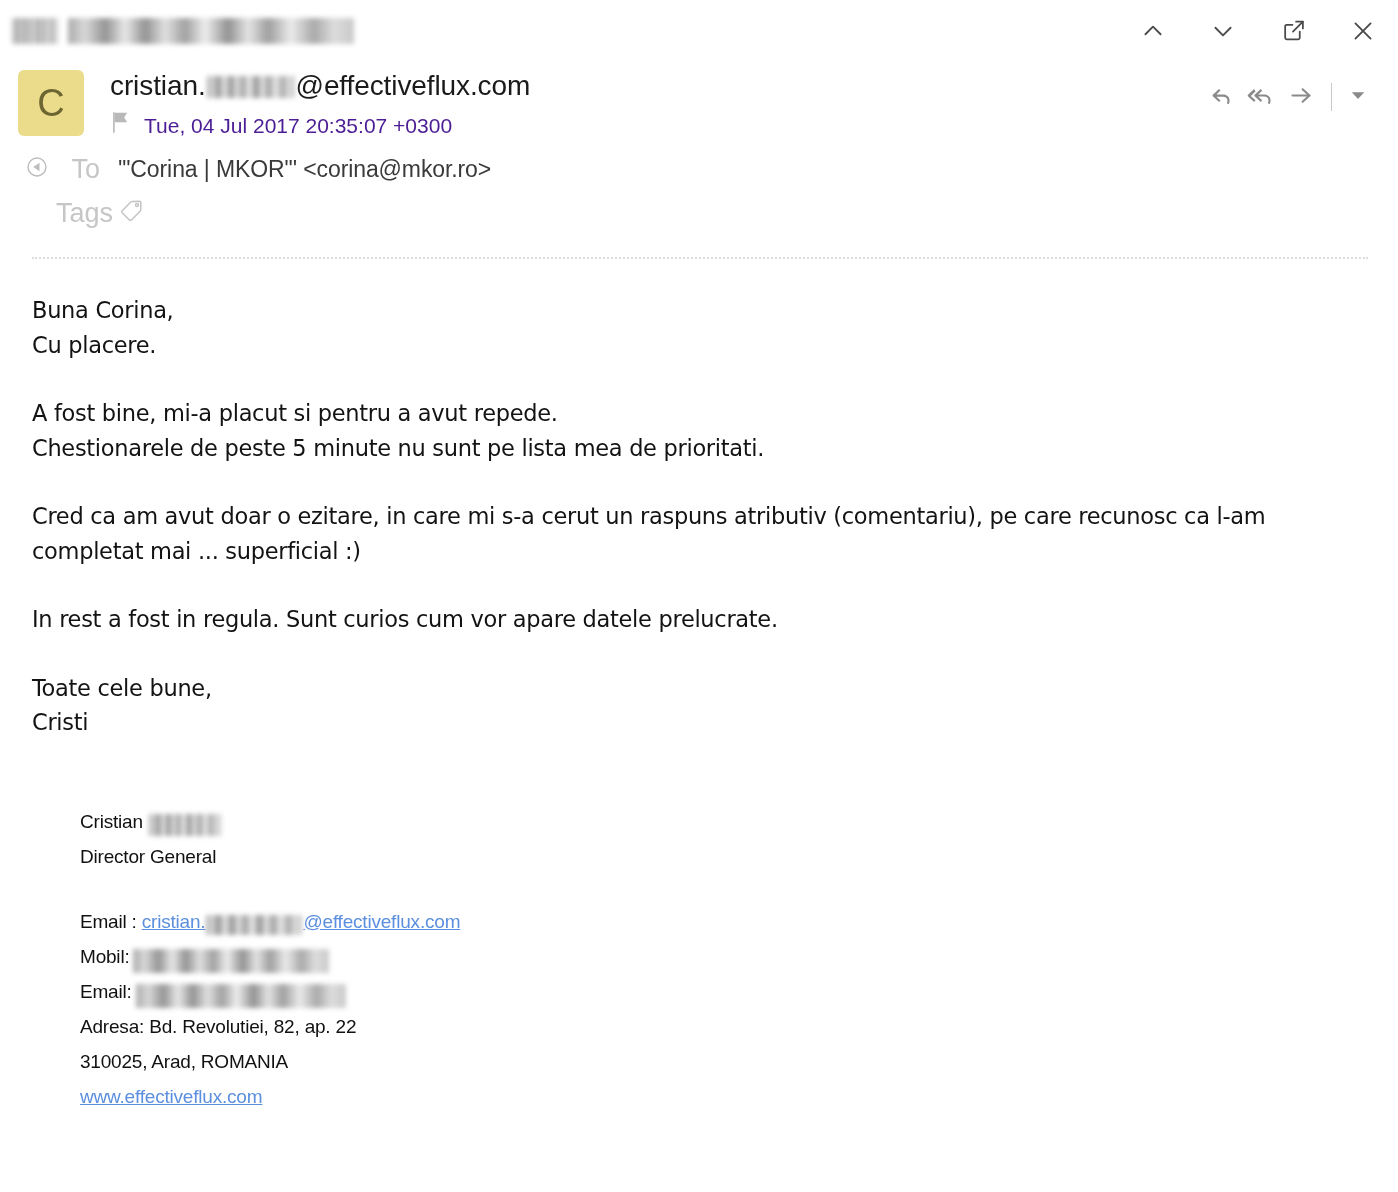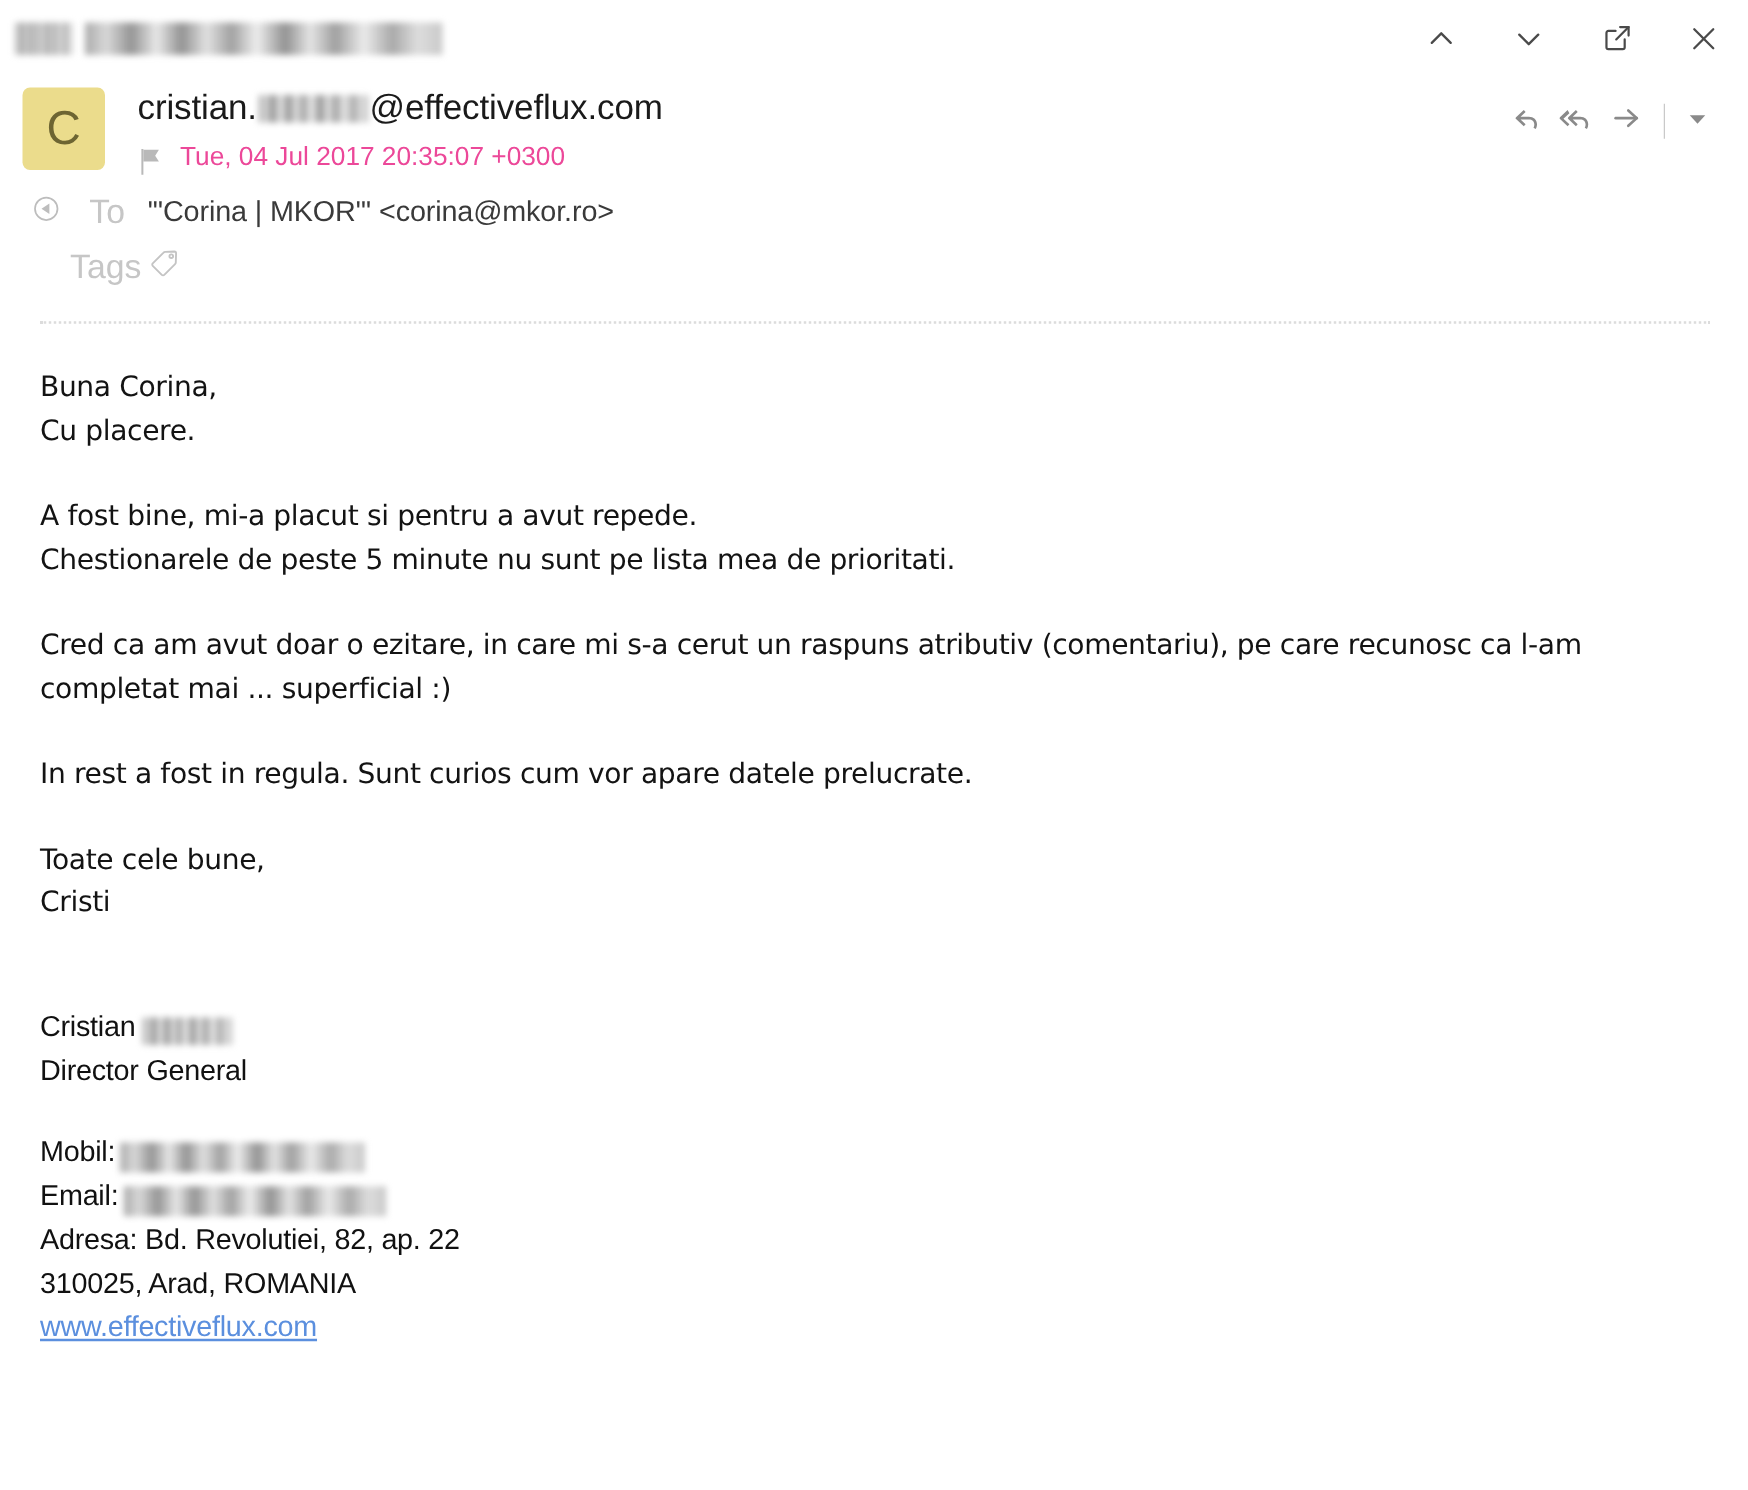--- a/index.html
+++ b/index.html
@@ -100,24 +100,24 @@
     color: #1a1a1a;
     letter-spacing: -0.1px;
     white-space: nowrap;
     display: flex;
     align-items: baseline;
   }
   .redact.email-a { width: 88px; height: 22px; margin: 0 1px; transform: translateY(3px); }
 
   .date-line {
     display: flex;
-    align-items: flex-end;
+    align-items: flex-start;
     font-size: 21px;
     line-height: 30px;
-    color: #ec4899;
+    color: #4c1d95;
     margin-top: 6px;
   }
   .flag-icon { margin-right: 14px; display: flex; }
 
   .reply-actions {
     position: absolute;
     right: 20px;
     top: 16px;
     display: flex;
     align-items: center;
@@ -181,24 +181,25 @@
     color: #131313;
     letter-spacing: -0.3px;
   }
   .body-para { margin: 0 0 34px 0; }
   .body-para:last-child { margin-bottom: 0; }
   .body-line { white-space: pre-wrap; }
 
   
   .signature {
     font-family: "Liberation Sans", sans-serif;
-    font-size: 23px;
+    font-size: 19px;
     line-height: 35px;
     letter-spacing: -0.2px;
     color: #111111;
+    margin-left: 48px;
   }
   .sig-gap { height: 30px; }
   .sig-company { font-weight: bold; }
   .sig-line { white-space: nowrap; display: block; }
   .link {
     color: #5B8FDE;
     text-decoration: underline;
     cursor: pointer;
   }
   .redact.sig-email { width: 96px; height: 20px; margin: 0 1px; transform: translateY(3px); }
@@ -362,20 +363,21 @@
 
   <div class="sig-gap"></div>
 
   <div class="signature">
     <span class="sig-line"><span>Cristian</span><span class="redact sig-name"></span></span>
     <span class="sig-line">Director General</span>
 
     <div class="sig-gap"></div>
 
 
+    <span class="sig-line"><span>Email : </span><span class="link"><span>cristian.</span><span class="redact sig-email"></span><span>@effectiveflux.com</span></span></span>
 
     <span class="sig-line"><span>Mobil:</span><span class="redact phone-1"></span></span>
 
     <span class="sig-line"><span>Email:</span><span class="redact phone-2"></span></span>
 
     <span class="sig-line">Adresa: Bd. Revolutiei, 82, ap. 22</span>
     <span class="sig-line">310025, Arad, ROMANIA</span>
     <span class="sig-line link">www.effectiveflux.com</span>
   </div>
 

